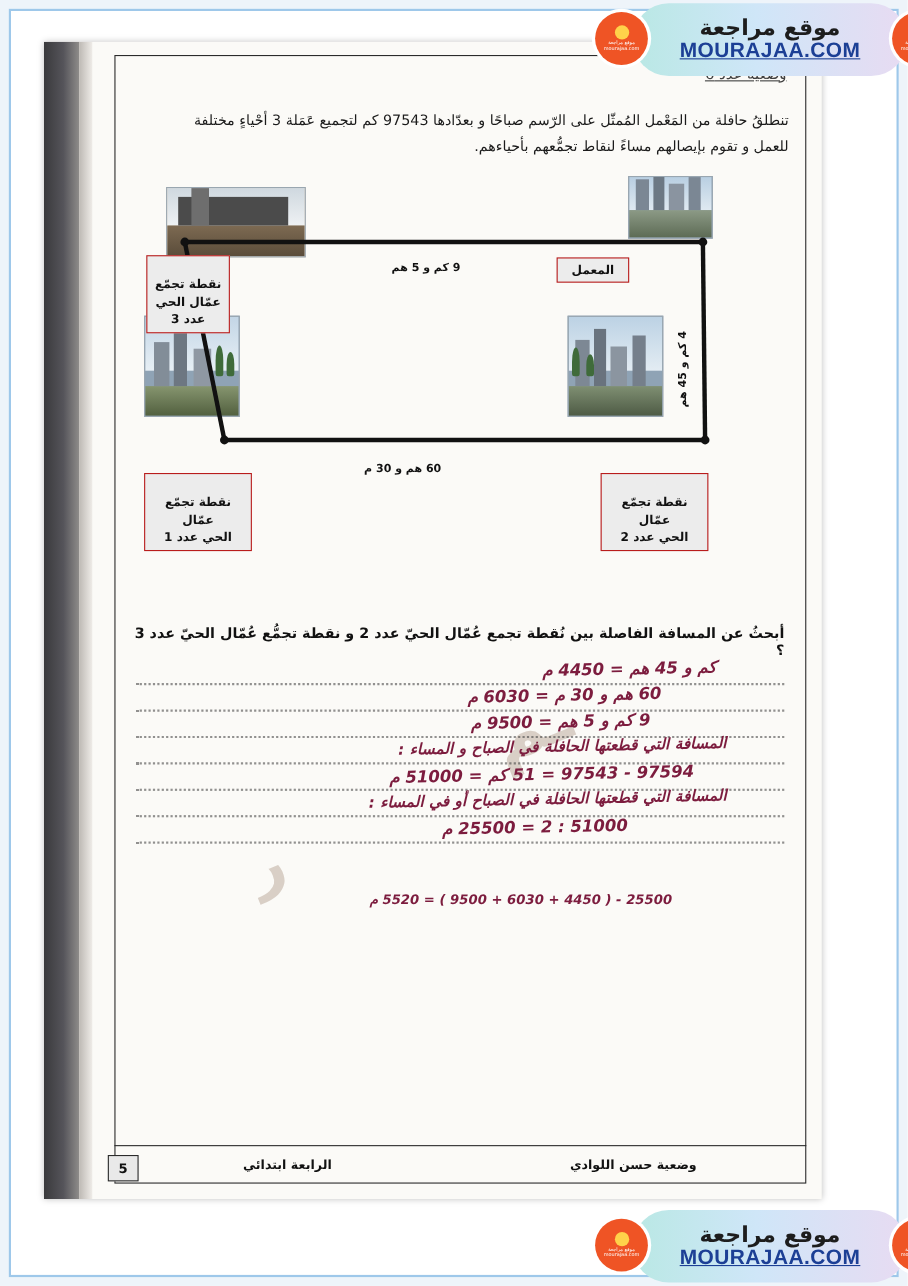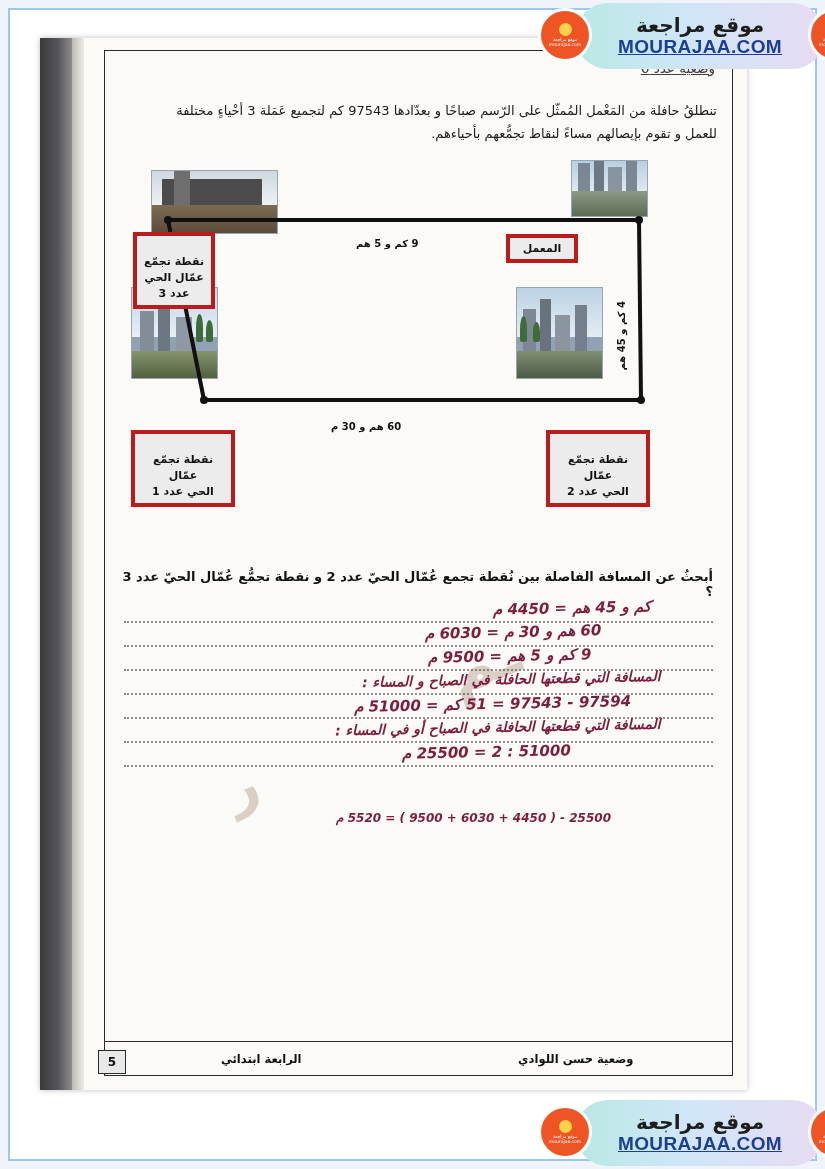--- a/index.html
+++ b/index.html
@@ -109,21 +109,21 @@
     position:absolute;background:#8fa3b5;overflow:hidden;
     border:1px solid #99a6b0;
   }
   .pb-sky{position:absolute;left:0;top:0;right:0;height:55%;background:linear-gradient(#b9cfe2,#dfe9f1);}
   .pb-ground{position:absolute;left:0;bottom:0;right:0;height:45%;background:linear-gradient(#8c9a86,#5d6b55);}
   .bldg{position:absolute;bottom:45%;background:#7b8794;}
   .tree{position:absolute;bottom:40%;width:7px;background:#3f6b3a;border-radius:50% 50% 2px 2px;}
 
   .label-box{
     position:absolute;
-    background:#ececec;border:4px solid #b91c1c;
+    background:#ececec;border:1px solid #b91c1c;
     font-size:11px;color:#111;text-align:center;
     padding:3px 6px;line-height:1.45;
     font-weight:bold;
   }
   .dim{
     position:absolute;font-size:10px;color:#111;font-weight:bold;margin-top:44px;
   }
   .dim.vert{writing-mode:vertical-rl;transform:rotate(180deg);}
 
   .question{

